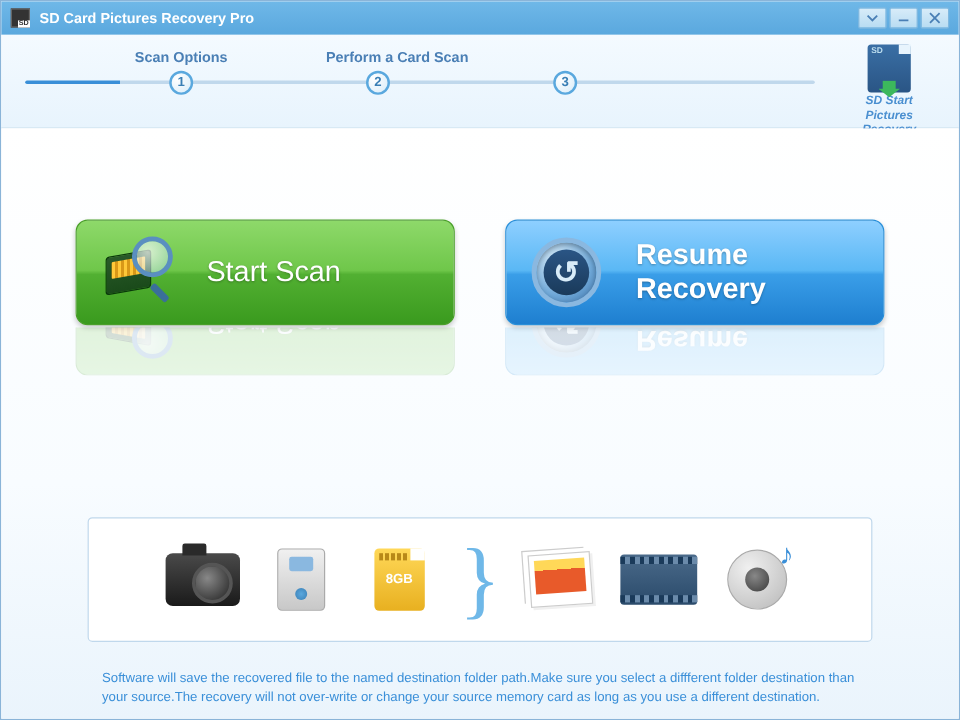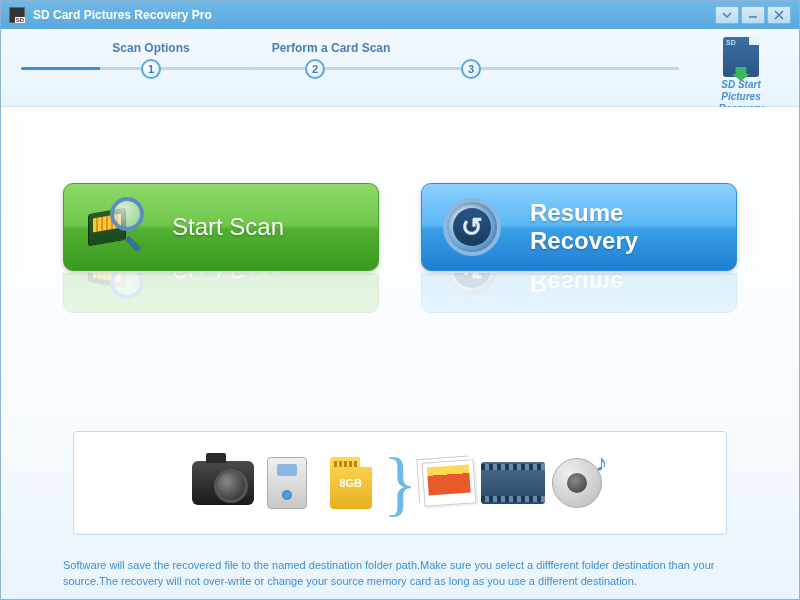--- a/index.html
+++ b/index.html
@@ -54,21 +54,21 @@
 
 .clock-icon { width: 58px; height: 58px; border-radius: 50%; background: radial-gradient(circle at 35% 30%, #d8ecf9, #6fa8d8 60%, #3a6fa5); border: 4px solid #8ab8e0; position: relative; box-shadow: inset 0 2px 4px rgba(0,0,0,0.3); }
 .clock-icon::before { content: ""; position: absolute; inset: 6px; border-radius: 50%; background: linear-gradient(to bottom, #2a5585, #1a3a5a); }
 .clock-icon::after { content: "↺"; position: absolute; inset: 0; display: flex; align-items: center; justify-content: center; color: #d8ecf9; font-size: 26px; }
 
 
 .reflection { margin-top: 2px; height: 40px; display: flex; justify-content: center; gap: 42px; opacity: 0.18; transform: scaleY(-1); overflow: hidden; pointer-events: none; }
 .reflection .big-btn { box-shadow: none; }
 
 
-.devices-panel { position: absolute; bottom: 64px; left: 72px; right: 72px; height: 104px; background: #fff; border: 1px solid #c0d8ec; border-radius: 4px; display: flex; align-items: center; justify-content: center; }
+.devices-panel { position: absolute; bottom: 64px; left: 72px; right: 72px; height: 104px; background: #fff; border: 1px solid #c0d8ec; border-radius: 4px; display: flex; align-items: center; justify-content: center; gap: 18px; }
 .device-ico { width: 64px; height: 64px; display: flex; align-items: center; justify-content: center; }
 .brace { font-size: 72px; color: #6fb8e8; line-height: 64px; font-family: Georgia, serif; }
 
 
 .camera { width: 62px; height: 44px; background: linear-gradient(to bottom, #4a4a4a, #1a1a1a); border-radius: 6px; position: relative; }
 .camera::before { content: ""; position: absolute; top: -8px; left: 14px; width: 20px; height: 10px; background: #2a2a2a; border-radius: 2px 2px 0 0; }
 .camera::after { content: ""; position: absolute; top: 8px; right: 6px; width: 28px; height: 28px; border-radius: 50%; background: radial-gradient(circle at 35% 35%, #888, #222); border: 3px solid #555; }
 
 
 .hdd { width: 40px; height: 52px; background: linear-gradient(to bottom, #f0f0f0, #c8c8c8); border-radius: 4px; border: 1px solid #aaa; position: relative; }
@@ -89,21 +89,21 @@
 .film::before, .film::after { content: ""; position: absolute; left: 0; right: 0; height: 6px; background: repeating-linear-gradient(to right, #1a3a5a 0, #1a3a5a 4px, #6a8aaa 4px, #6a8aaa 8px); }
 .film::before { top: 2px; }
 .film::after { bottom: 2px; }
 
 
 .speaker { width: 50px; height: 50px; border-radius: 50%; background: radial-gradient(circle at 35% 30%, #f0f0f0, #b8b8b8); position: relative; border: 1px solid #aaa; }
 .speaker::before { content: ""; position: absolute; inset: 14px; border-radius: 50%; background: radial-gradient(circle at 40% 35%, #888, #3a3a3a); }
 .speaker::after { content: "♪"; position: absolute; top: -10px; right: -6px; color: #3a8fd8; font-size: 24px; }
 
 
-.footer-text { position: absolute; bottom: 10px; left: 62px; right: 80px; font-size: 11px; color: #3a8fd8; line-height: 16px; }
+.footer-text { position: absolute; bottom: 10px; left: 84px; right: 80px; font-size: 11px; color: #3a8fd8; line-height: 16px; }
 </style>
 </head>
 <body>
 
 <div class="titlebar">
   <div class="app-icon"></div>
   <span>SD Card Pictures Recovery Pro</span>
   <div class="spacer"></div>
   <div class="win-btn">
     <svg viewBox="0 0 10 10">

